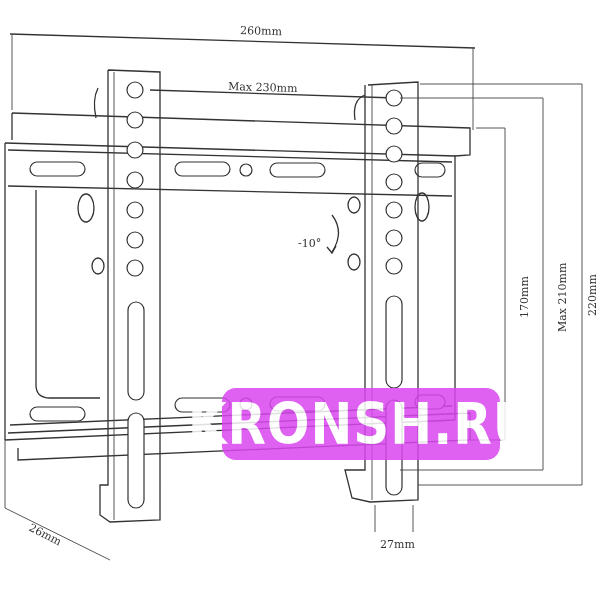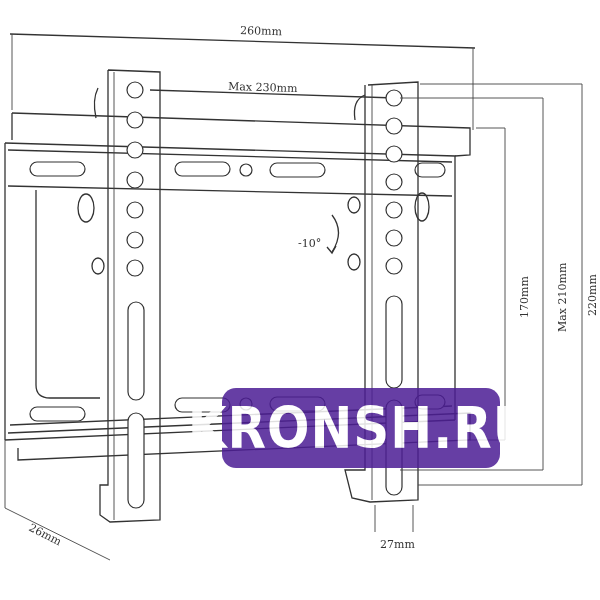--- a/index.html
+++ b/index.html
@@ -1,20 +1,20 @@
 <!DOCTYPE html>
 <html><head>
 <meta charset="utf-8">
 <style>
   html, body { margin:0; padding:0; background:#ffffff; }
   body { width:600px; height:600px; position:relative; overflow:hidden; font-family:"DejaVu Serif", serif; }
   #canvas { position:absolute; left:0; top:0; width:600px; height:600px; }
   .lbl { font-family:"DejaVu Serif","Liberation Serif", serif; fill:#333333; font-size:11px; }
-  .wm { position:absolute; left:222px; top:388px; width:278px; height:80px; border-radius:14px;
-        background:#4c1d95; opacity:0.85; display:flex; align-items:center; justify-content:center; }
+  .wm { position:absolute; left:222px; top:388px; width:278px; height:72px; border-radius:14px;
+        background:#d946ef; opacity:0.85; display:flex; align-items:center; justify-content:center; }
   .wm span { font-family:"DejaVu Sans","Liberation Sans", sans-serif; font-weight:bold; font-size:50px;
         color:#ffffff; letter-spacing:1px; transform:scaleY(1.15); }
   .ln { stroke:#333; fill:none; stroke-width:1.3; }
   .thin { stroke:#444; fill:none; stroke-width:0.9; }
   .hole { stroke:#333; fill:#fff; stroke-width:1.2; }
 </style>
 </head>
 <body>
 
 <div id="canvas">

